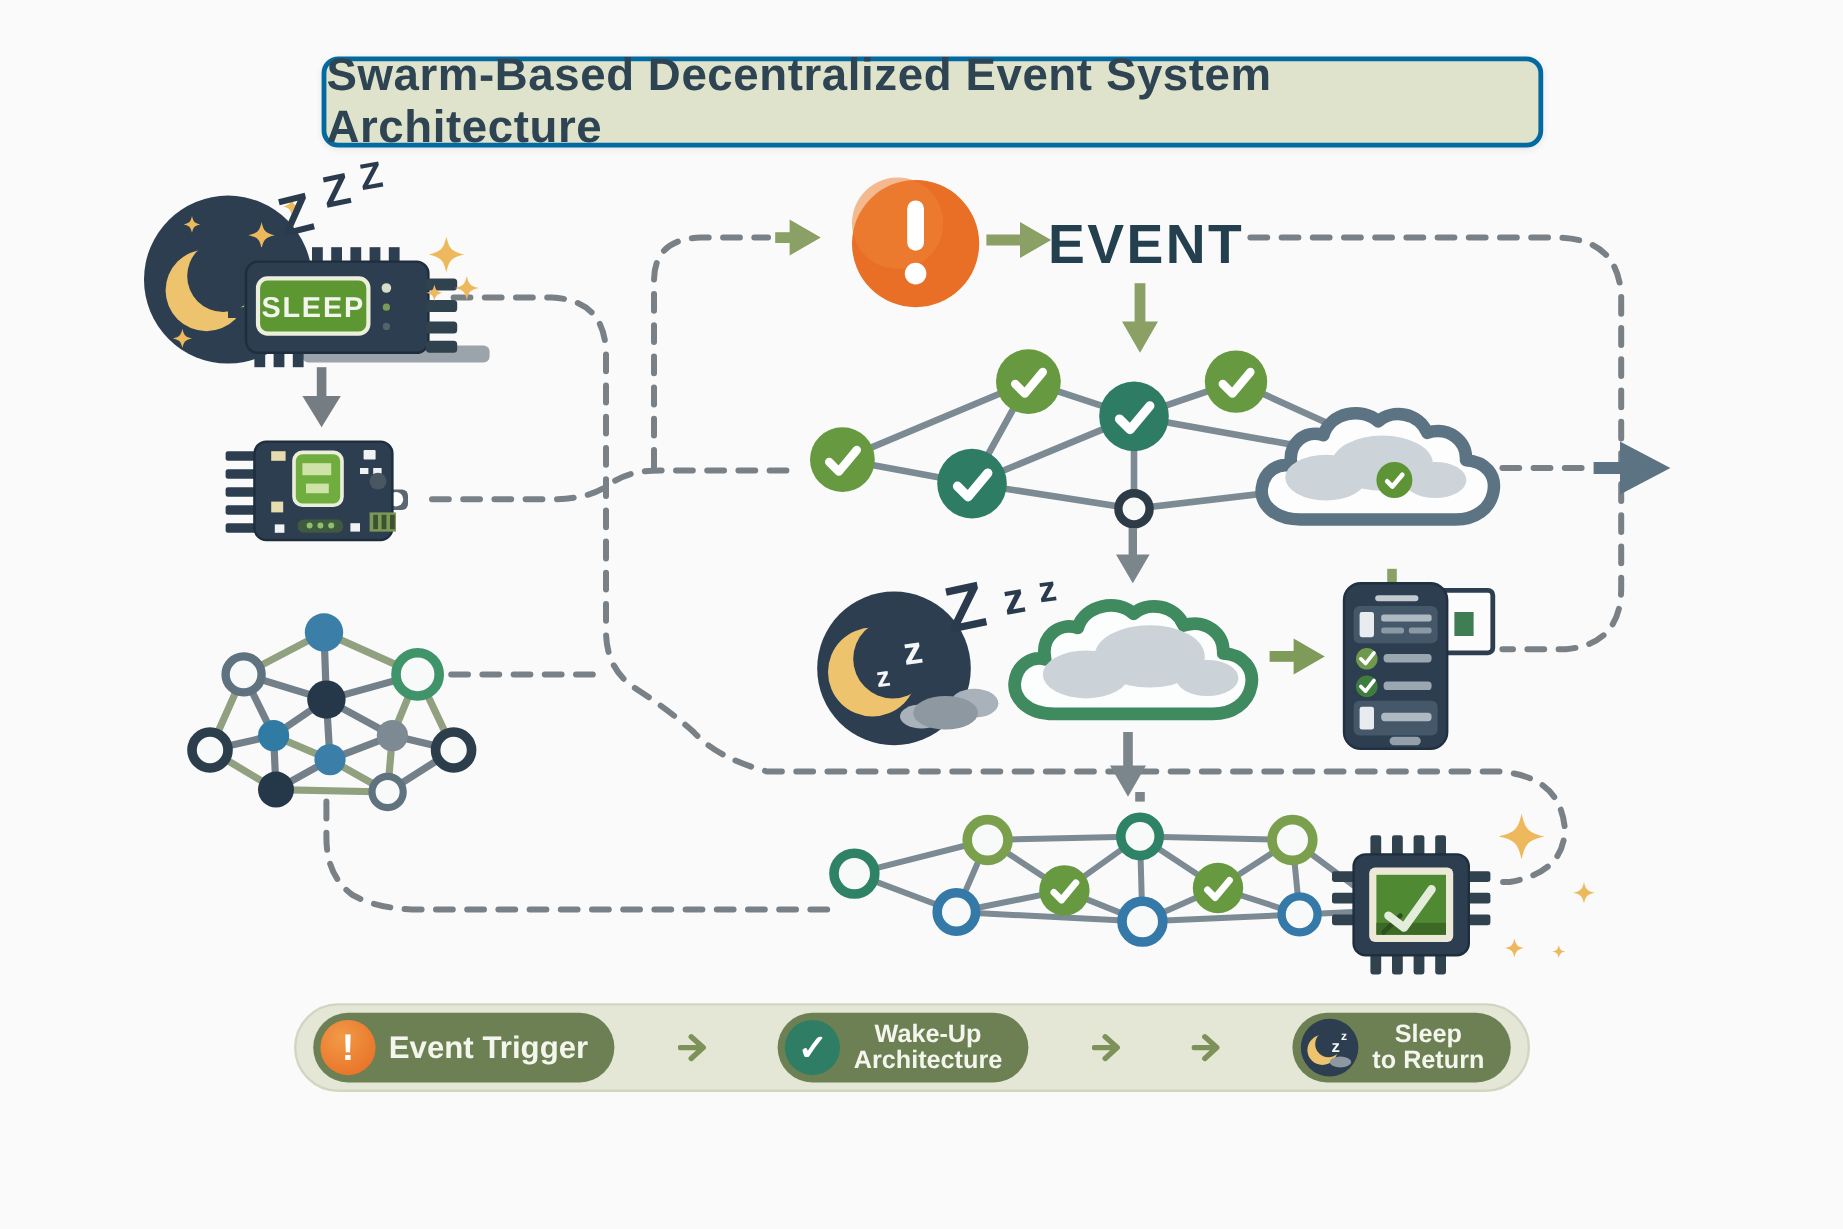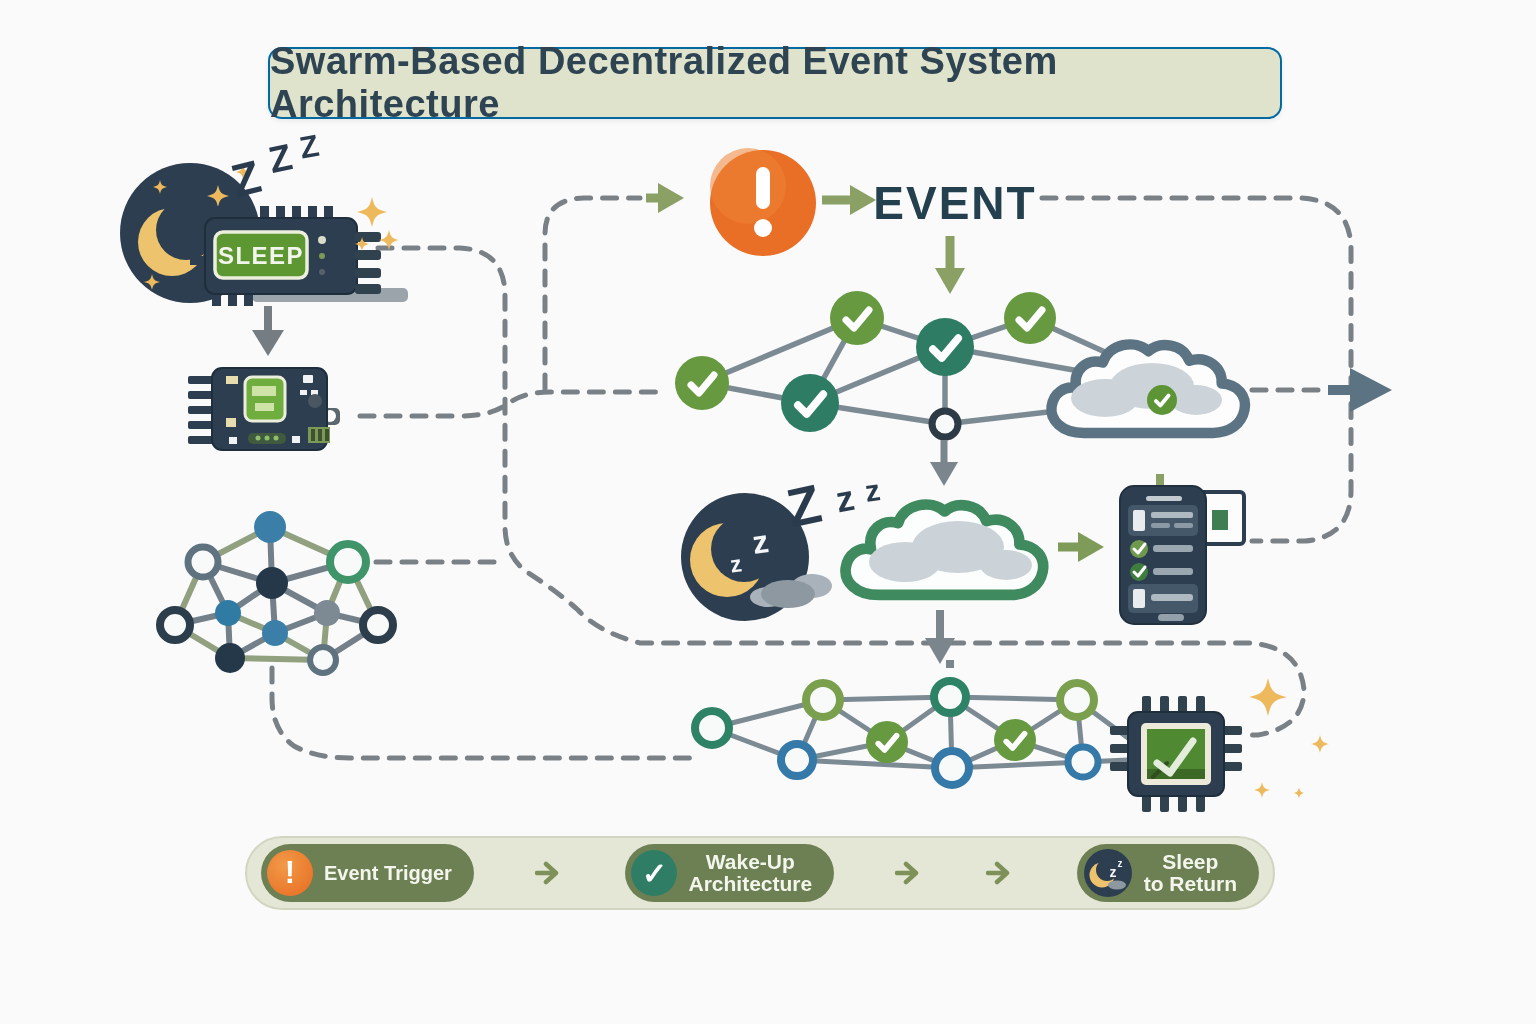--- a/index.html
+++ b/index.html
@@ -1,26 +1,26 @@
 <!DOCTYPE html>
 <html><head>
 <meta charset="utf-8">
 <style>
   html,body{margin:0;padding:0;background:#fafafb;font-family:"Liberation Sans",sans-serif;}
   #stage{position:relative;width:1536px;height:1024px;background:#fafafb;overflow:hidden;}
   #diagram{position:absolute;left:0;top:0;}
   .banner{position:absolute;left:268px;top:47px;width:1010px;height:68px;background:#dfe3cc;
-          border:2px solid #0369a1;border-radius:14px;display:flex;align-items:center;justify-content:center;
+          border:4px solid #0369a1;border-radius:14px;display:flex;align-items:center;justify-content:center;
           font-size:38px;font-weight:bold;color:#2e4452;letter-spacing:.5px;box-shadow:0 2px 5px rgba(0,0,0,.07);}
   .legend{position:absolute;left:245px;top:836px;width:1030px;height:74px;background:#e4e7d6;
           border:2px solid #d2d6c0;border-radius:38px;display:flex;align-items:center;
           justify-content:space-between;padding:0 14px;box-sizing:border-box;}
   .lg-pill{background:#6d8054;border-radius:29px;height:58px;display:flex;align-items:center;
            gap:11px;padding:0 22px 0 6px;color:#f4f6ee;font-weight:bold;flex:none;}
-  .lg-one{font-size:20px;}
+  .lg-one{font-size:26px;}
   .lg-two{font-size:21px;line-height:1.04;text-align:center;}
   .lg-circ{width:46px;height:46px;border-radius:50%;display:flex;align-items:center;justify-content:center;
            color:#fff;font-weight:bold;flex:none;}
   .lg-orange{background:radial-gradient(circle at 38% 32%,#f29a47,#e66a22);font-size:31px;}
   .lg-teal{background:#2e7d64;font-size:30px;}
   .lg-arrow{flex:none;}
   .tl-box{width:44px;height:44px;background:#fdfdfd;border:3px solid #3d566b;border-radius:7px;
           position:relative;flex:none;box-sizing:border-box;}
   .tl-box div{position:absolute;}
   .tl-g{left:5px;top:6px;width:12px;height:15px;background:#6f9a4d;}

